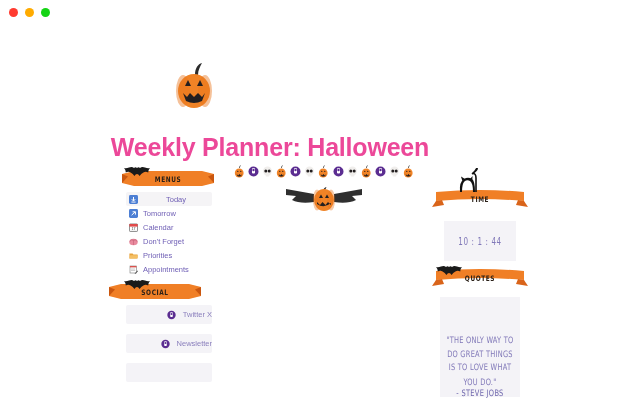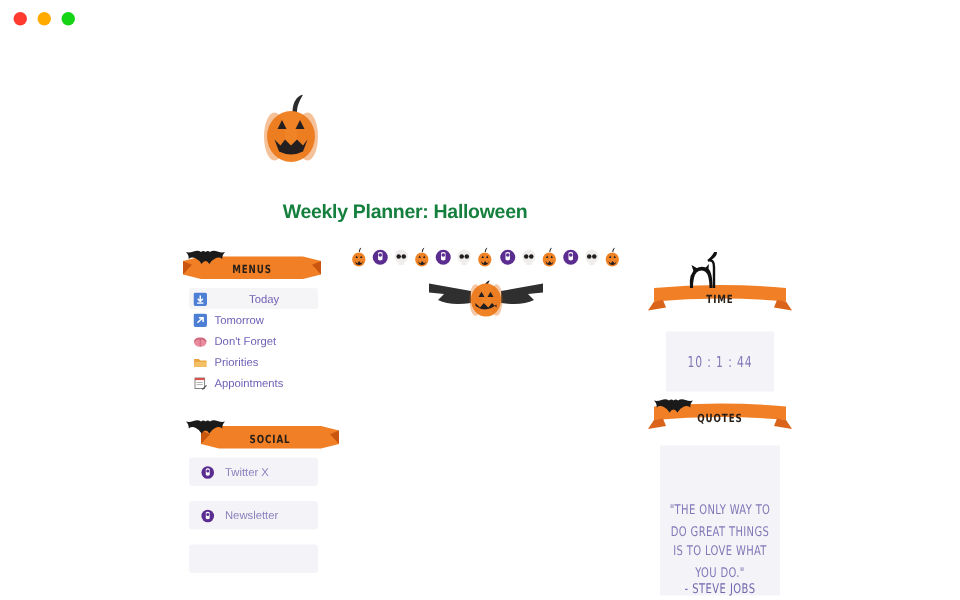--- a/index.html
+++ b/index.html
@@ -37,23 +37,23 @@
   .hero-pumpkin {
     position: absolute;
     left: 172px; top: 63px;
     width: 44px; height: 46px;
   }
   .page-title {
     position: absolute;
     left: 0; top: 133px;
     width: 540px;
     text-align: center;
-    font-size: 13px;
+    font-size: 25px;
     font-weight: bold;
-    color: #15803d;
+    color: #ec4899;
     letter-spacing: -0.2px;
   }
 
   
   .garland {
     position: absolute;
     left: 234px; top: 165px;
     width: 180px;
     display: flex;
     align-items: center;
@@ -81,21 +81,21 @@
     align-items: center;
     justify-content: center;
     font-family: "DejaVu Sans Condensed", "Liberation Sans Narrow", "Liberation Sans", sans-serif;
     font-size: 7.5px;
     font-weight: bold;
     letter-spacing: 0.7px;
     color: #2a2018;
     transform: scaleX(0.86);
   }
   #banner-menus  { left: 126px; top: 170px; }
-  #banner-social { left: 138px; top: 283px; }
+  #banner-social { left: 113px; top: 283px; }
   #banner-time   { left: 438px; top: 190px; }
   #banner-quotes { left: 438px; top: 269px; }
 
   .banner-bat {
     position: absolute;
     width: 26px; height: 13px;
     z-index: 3;
   }
   #bat-menus  { left: 124px; top: 166px; }
   #bat-social { left: 124px; top: 279px; }
@@ -137,20 +137,21 @@
   }
   .social-row {
     display: flex;
     align-items: center;
     gap: 7px;
     height: 19px;
     margin-bottom: 10px;
     padding-left: 8px;
     background: #f4f3f7;
     border-radius: 2px;
+    justify-content: flex-end;
   }
   .social-icon { width: 9px; height: 10px; flex: none; display: block; }
   .social-label {
     font-size: 7.5px;
     color: #8b80bd;
     white-space: nowrap;
   }
 
   
   .card {
@@ -339,20 +340,28 @@
     </div>
 
     <div class="menu-row">
       <svg class="menu-icon" viewBox="0 0 9 9">
         <rect width="9" height="9" rx="1.4" fill="#4d7fd4"></rect>
         <path d="M2.6 6.2 L6.2 2.8 M3.6 2.8 L6.4 2.8 L6.4 5.6" stroke="#ffffff" stroke-width="1" fill="none"></path>
       </svg>
       <span class="menu-label">Tomorrow</span>
     </div>
 
+    <div class="menu-row">
+      <svg class="menu-icon" viewBox="0 0 9 9">
+        <rect x="0.4" y="1" width="8.2" height="7.4" rx="0.8" fill="#ffffff" stroke="#555" stroke-width="0.7"></rect>
+        <rect x="0.4" y="1" width="8.2" height="2.6" fill="#e14b4b"></rect>
+        <text x="4.5" y="7.4" font-size="3.6" text-anchor="middle" fill="#333" font-family="Liberation Sans, sans-serif">17</text>
+      </svg>
+      <span class="menu-label">Calendar</span>
+    </div>
 
     <div class="menu-row">
       <svg class="menu-icon" viewBox="0 0 9 9">
         <ellipse cx="4.5" cy="5" rx="4.2" ry="3.2" fill="#e98a9e"></ellipse>
         <path d="M0.6 4.6 Q2.4 2 4.5 3.2 Q6.6 2 8.4 4.6" stroke="#c25f76" stroke-width="0.8" fill="none"></path>
         <path d="M4.5 3.2 L4.5 8" stroke="#c25f76" stroke-width="0.6"></path>
       </svg>
       <span class="menu-label">Don't Forget</span>
     </div>
 

